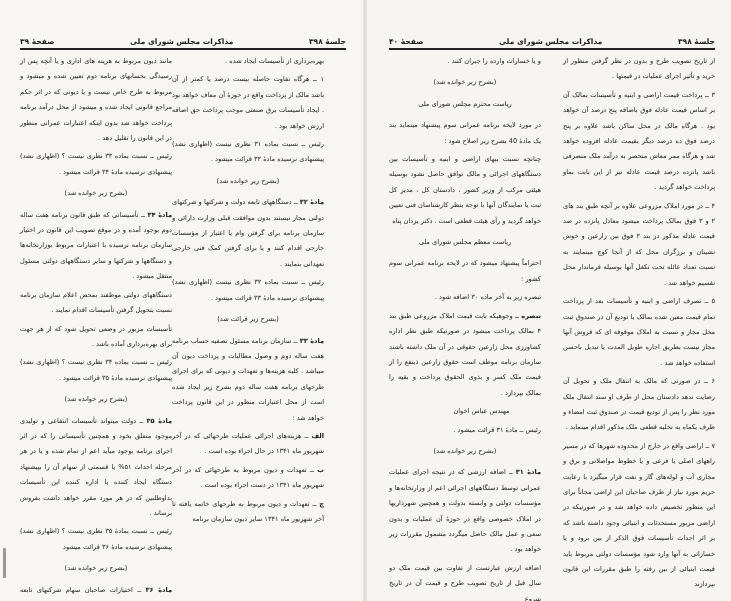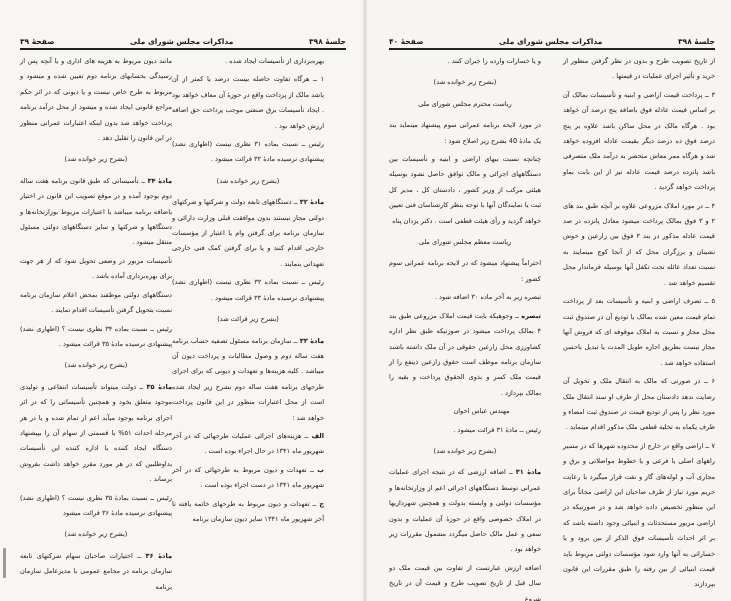--- a/index.html
+++ b/index.html
@@ -71,24 +71,25 @@
         <p><span class="bold">مادهٔ ۳۲</span><span> ــ دستگاههای تابعه دولت و شرکتها و شرکتهای دولتی مجاز نیستند بدون موافقت قبلی وزارت دارائی و سازمان برنامه برای گرفتن وام یا اعتبار از مؤسسات خارجی اقدام کنند و یا برای گرفتن کمک فنی خارجی تعهداتی بنمایند .</span></p>
         <p><span>رئیس ــ نسبت بماده ۳۲ نظری نیست (اظهاری نشد) پیشنهادی نرسیده مادهٔ ۳۳ قرائت میشود .</span></p>
         <p class="center"><span>(بشرح زیر قرائت شد)</span></p>
         <p><span class="bold">مادهٔ ۳۳</span><span> ــ سازمان برنامه مسئول تصفیه حساب برنامه هفت ساله دوم و وصول مطالبات و پرداخت دیون آن میباشد . کلیه هزینه‌ها و تعهدات و دیونی که برای اجرای طرحهای برنامه هفت ساله دوم بشرح زیر ایجاد شده است از محل اعتبارات منظور در این قانون پرداخت خواهد شد :</span></p>
         <p><span class="bold">الف</span><span> ــ هزینه‌های اجرائی عملیات طرحهائی که در آخر شهریور ماه ۱۳۴۱ در حال اجراء بوده است .</span></p>
         <p><span class="bold">ب</span><span> ــ تعهدات و دیون مربوط به طرحهائی که در آخر شهریور ماه ۱۳۴۱ در دست اجراء بوده است .</span></p>
         <p><span class="bold">ج</span><span> ــ تعهدات و دیون مربوط به طرحهای خاتمه یافته تا آخر شهریور ماه ۱۳۴۱ سایر دیون سازمان برنامه</span></p>
       </div>
     <div class="col b" id="lp-b">
         <p><span>مانند دیون مربوط به هزینه های اداری و یا آنچه پس از رسیدگی بحسابهای برنامه دوم تعیین شده و میشود و مربوط به طرح خاص نیست و یا دیونی که در اثر حکم مراجع قانونی ایجاد شده و میشود از محل درآمد برنامه پرداخت خواهد شد بدون اینکه اعتبارات عمرانی منظور در این قانون را تقلیل دهد .</span></p>
+        <p><span>رئیس ــ نسبت بماده ۳۳ نظری نیست ؟ (اظهاری نشد) پیشنهادی نرسیده مادهٔ ۳۴ قرائت میشود .</span></p>
         <p class="center"><span>(بشرح زیر خوانده شد)</span></p>
-        <p><span class="bold">مادهٔ ۳۴</span><span> ــ تأسیساتی که طبق قانون برنامه هفت ساله دوم بوجود آمده و در موقع تصویب این قانون در اختیار باضافه برنامه میباشد با اعتبارات مربوط بوزارتخانه‌ها و دستگاهها و شرکتها و سایر دستگاههای دولتی مسئول منتقل میشود .</span></p>
+        <p><span class="bold">مادهٔ ۳۴</span><span> ــ تأسیساتی که طبق قانون برنامه هفت ساله دوم بوجود آمده و در موقع تصویب این قانون در اختیار سازمان برنامه نرسیده با اعتبارات مربوط بوزارتخانه‌ها و دستگاهها و شرکتها و سایر دستگاههای دولتی مسئول منتقل میشود .</span></p>
+        <p><span>دستگاههای دولتی موظفند بمحض اعلام سازمان برنامه نسبت بتحویل گرفتن تأسیسات اقدام نمایند .</span></p>
         <p><span>تأسیسات مزبور در وضعی تحویل شود که از هر جهت برای بهره‌برداری آماده باشد .</span></p>
-        <p><span>دستگاههای دولتی موظفند بمحض اعلام سازمان برنامه نسبت بتحویل گرفتن تأسیسات اقدام نمایند .</span></p>
         <p><span>رئیس ــ نسبت بماده ۳۴ نظری نیست ؟ (اظهاری نشد) پیشنهادی نرسیده مادهٔ ۳۵ قرائت میشود .</span></p>
         <p class="center"><span>(بشرح زیر خوانده شد)</span></p>
         <p><span class="bold">مادهٔ ۳۵</span><span> ــ دولت میتواند تأسیسات انتفاعی و تولیدی موجود متعلق بخود و همچنین تأسیساتی را که در اثر اجرای برنامه بوجود میآید اعم از تمام شده و یا در هر مرحله احداث ۵۱% یا قسمتی از سهام آن را بپیشنهاد دستگاه ایجاد کننده یا اداره کننده این تأسیسات بداوطلبین که در هر مورد مقرر خواهد داشت بفروش برساند .</span></p>
         <p><span>رئیس ــ نسبت بمادهٔ ۳۵ نظری نیست ؟ (اظهاری نشد) پیشنهادی نرسیده مادهٔ ۳۶ قرائت میشود</span></p>
         <p class="center"><span>(بشرح زیر خوانده شد)</span></p>
         <p><span class="bold">مادهٔ ۳۶</span><span> ــ اختیارات صاحبان سهام شرکتهای تابعه سازمان برنامه در مجامع عمومی با مدیرعامل سازمان برنامه</span></p>
       </div>
   </div>
 
   <div class="page right">

